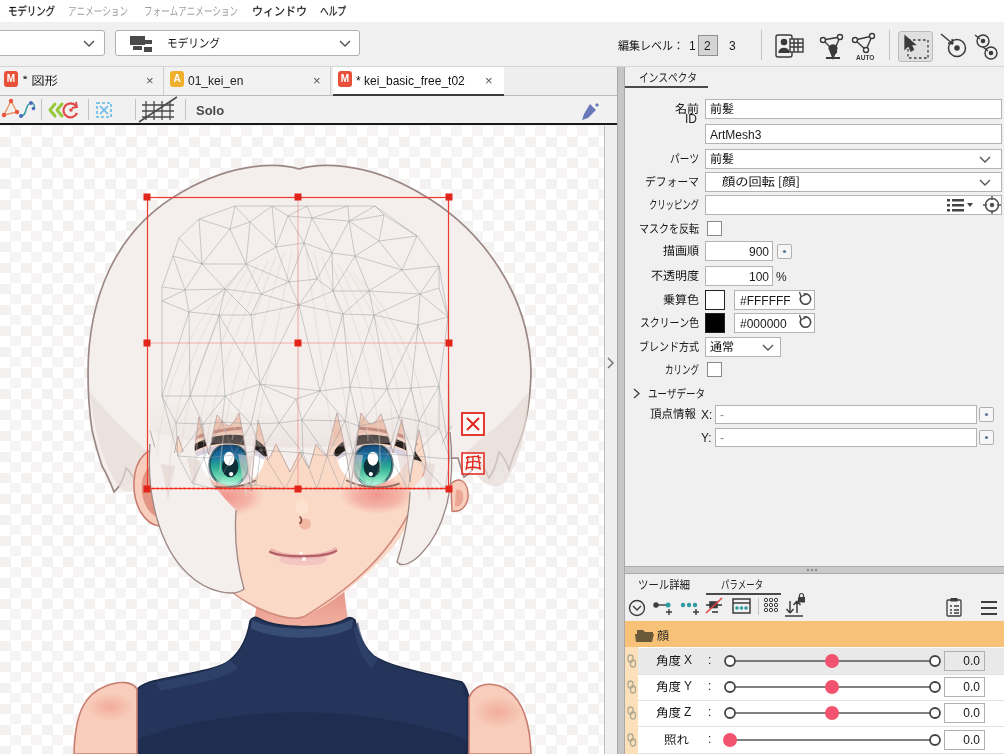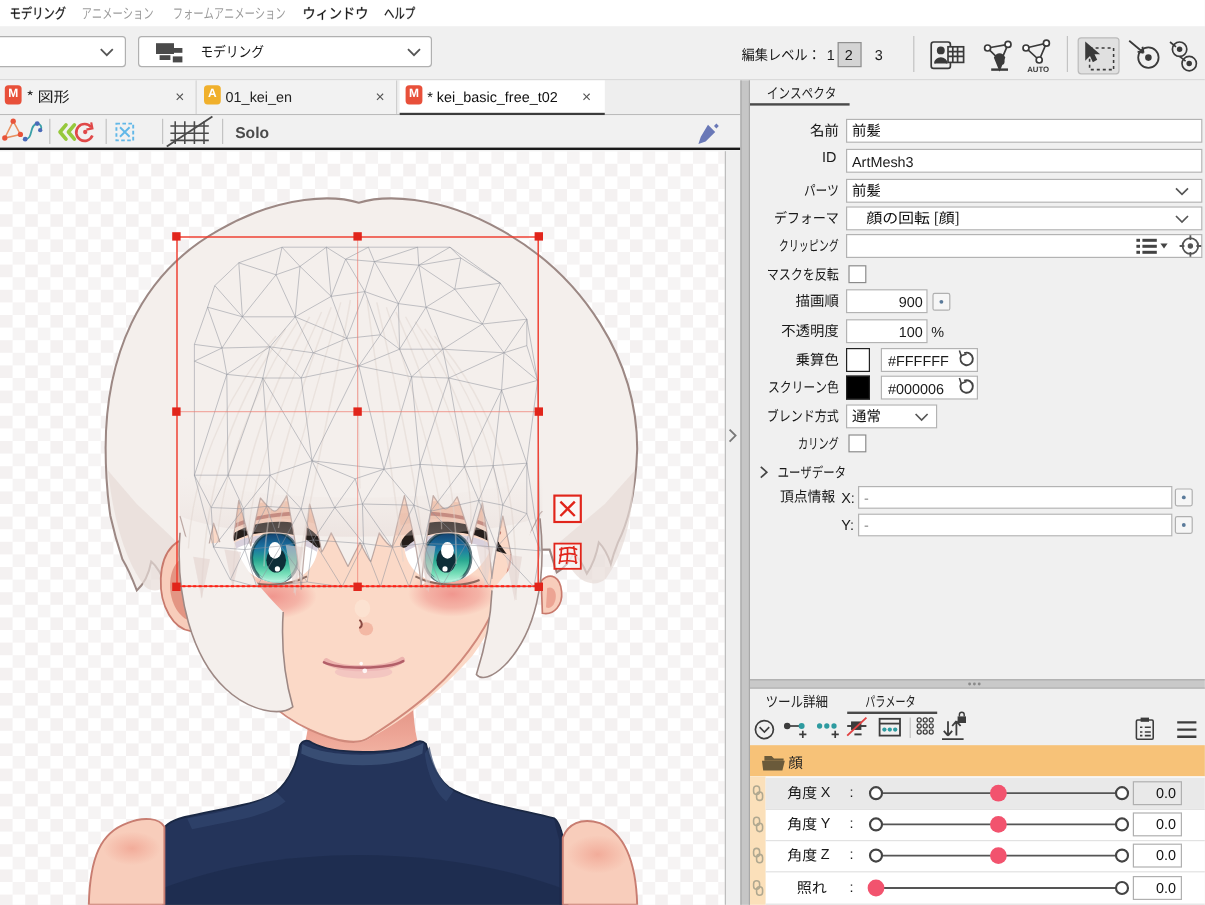--- a/index.html
+++ b/index.html
@@ -216,29 +216,29 @@
     <div class="fld" style="left:734px;top:290px;width:81px;height:20px"></div>
     <div class="ab" style="left:705px;top:313px;width:20px;height:20px;background:#000;border:1px solid #222"></div>
     <div class="fld" style="left:734px;top:313px;width:81px;height:20px"></div>
     <div class="fld" style="left:705px;top:337px;width:76px;height:20px"></div>
     <div class="cb" style="left:707px;top:362px"></div>
     <div class="fld" style="left:715px;top:405px;width:262px;height:19px"></div>
     <div class="fld" style="left:715px;top:428px;width:262px;height:19px"></div>
     <div class="ab" style="left:777px;top:244px;width:15px;height:15px;background:#f6f6f6;border:1px solid #b0b0b0;border-radius:2px"></div>
     <div class="ab" style="left:979px;top:407px;width:15px;height:15px;background:#f6f6f6;border:1px solid #b0b0b0;border-radius:2px"></div>
     <div class="ab" style="left:979px;top:430px;width:15px;height:15px;background:#f6f6f6;border:1px solid #b0b0b0;border-radius:2px"></div>
-    <div class="lbl" style="left:685px;top:124px">ID</div>
+    <div class="lbl" style="left:685px;top:112px">ID</div>
     <div class="lbl" style="left:701px;top:408px">X:</div>
     <div class="lbl" style="left:701px;top:431px">Y:</div>
     <div class="lbl" style="left:710px;top:128px">ArtMesh3</div>
     <div class="lbl" style="left:741px;top:245px;width:28px;text-align:right">900</div>
     <div class="lbl" style="left:741px;top:270px;width:28px;text-align:right">100</div>
     <div class="lbl" style="left:776px;top:270px">%</div>
     <div class="lbl" style="left:740px;top:294px">#FFFFFF</div>
-    <div class="lbl" style="left:740px;top:317px">#000006</div>
+    <div class="lbl" style="left:740px;top:317px">#000000</div>
     <div class="lbl" style="left:720px;top:408px;color:#888">-</div>
     <div class="lbl" style="left:720px;top:431px;color:#888">-</div>
     <div class="ab" style="left:625px;top:566px;width:379px;height:8px;background:#c9c9c9;border-top:1px solid #ababab;border-bottom:1px solid #ababab"></div>
     <div class="ab" style="left:625px;top:574px;width:379px;height:180px;background:#f0f0f0"></div>
     <div class="ab" style="left:706px;top:593px;width:75px;height:2px;background:#4a4a4a"></div>
     <div class="vsep" style="left:758px;top:598px;height:17px"></div>
     <div class="ab" style="left:625px;top:621px;width:379px;height:26px;background:#f7c278"></div>
     <div class="ab" style="left:625px;top:647px;width:379px;height:107px;background:#fff"></div>
     <div class="ab" style="left:625px;top:647px;width:13px;height:107px;background:#fbe0ba"></div>
     <div class="ab" style="left:638px;top:648px;width:366px;height:26px;background:#e9e9e9"></div>

